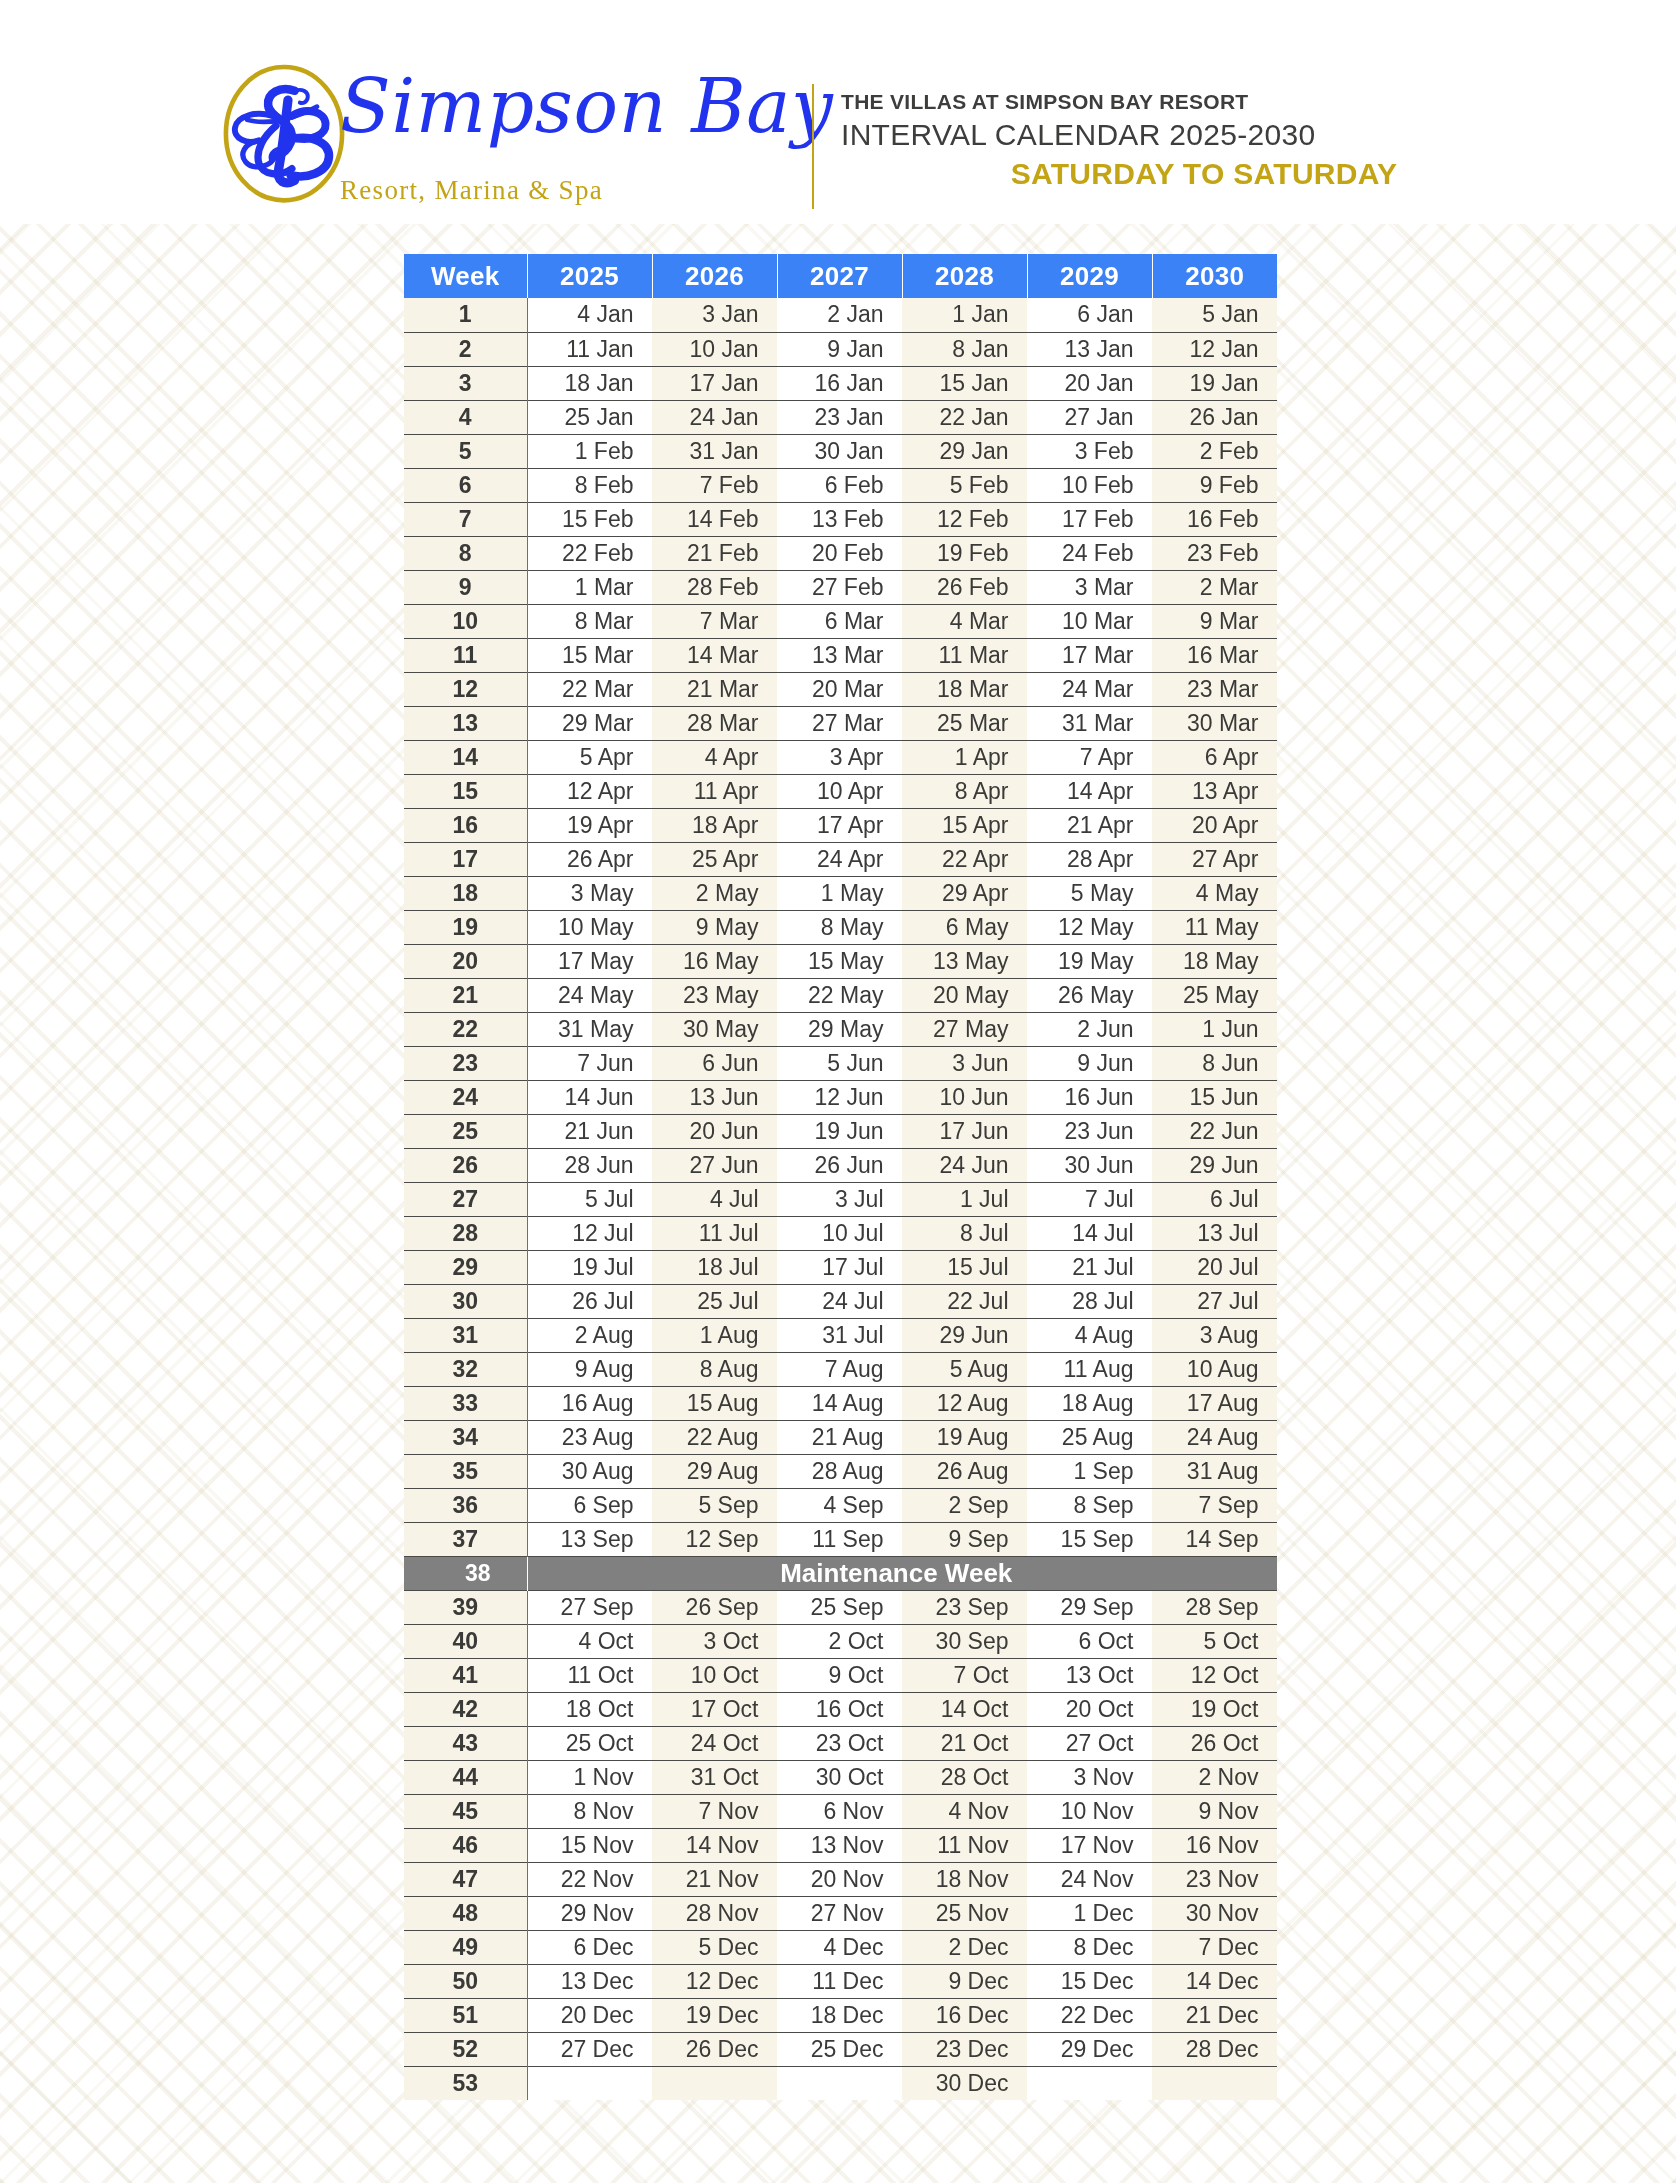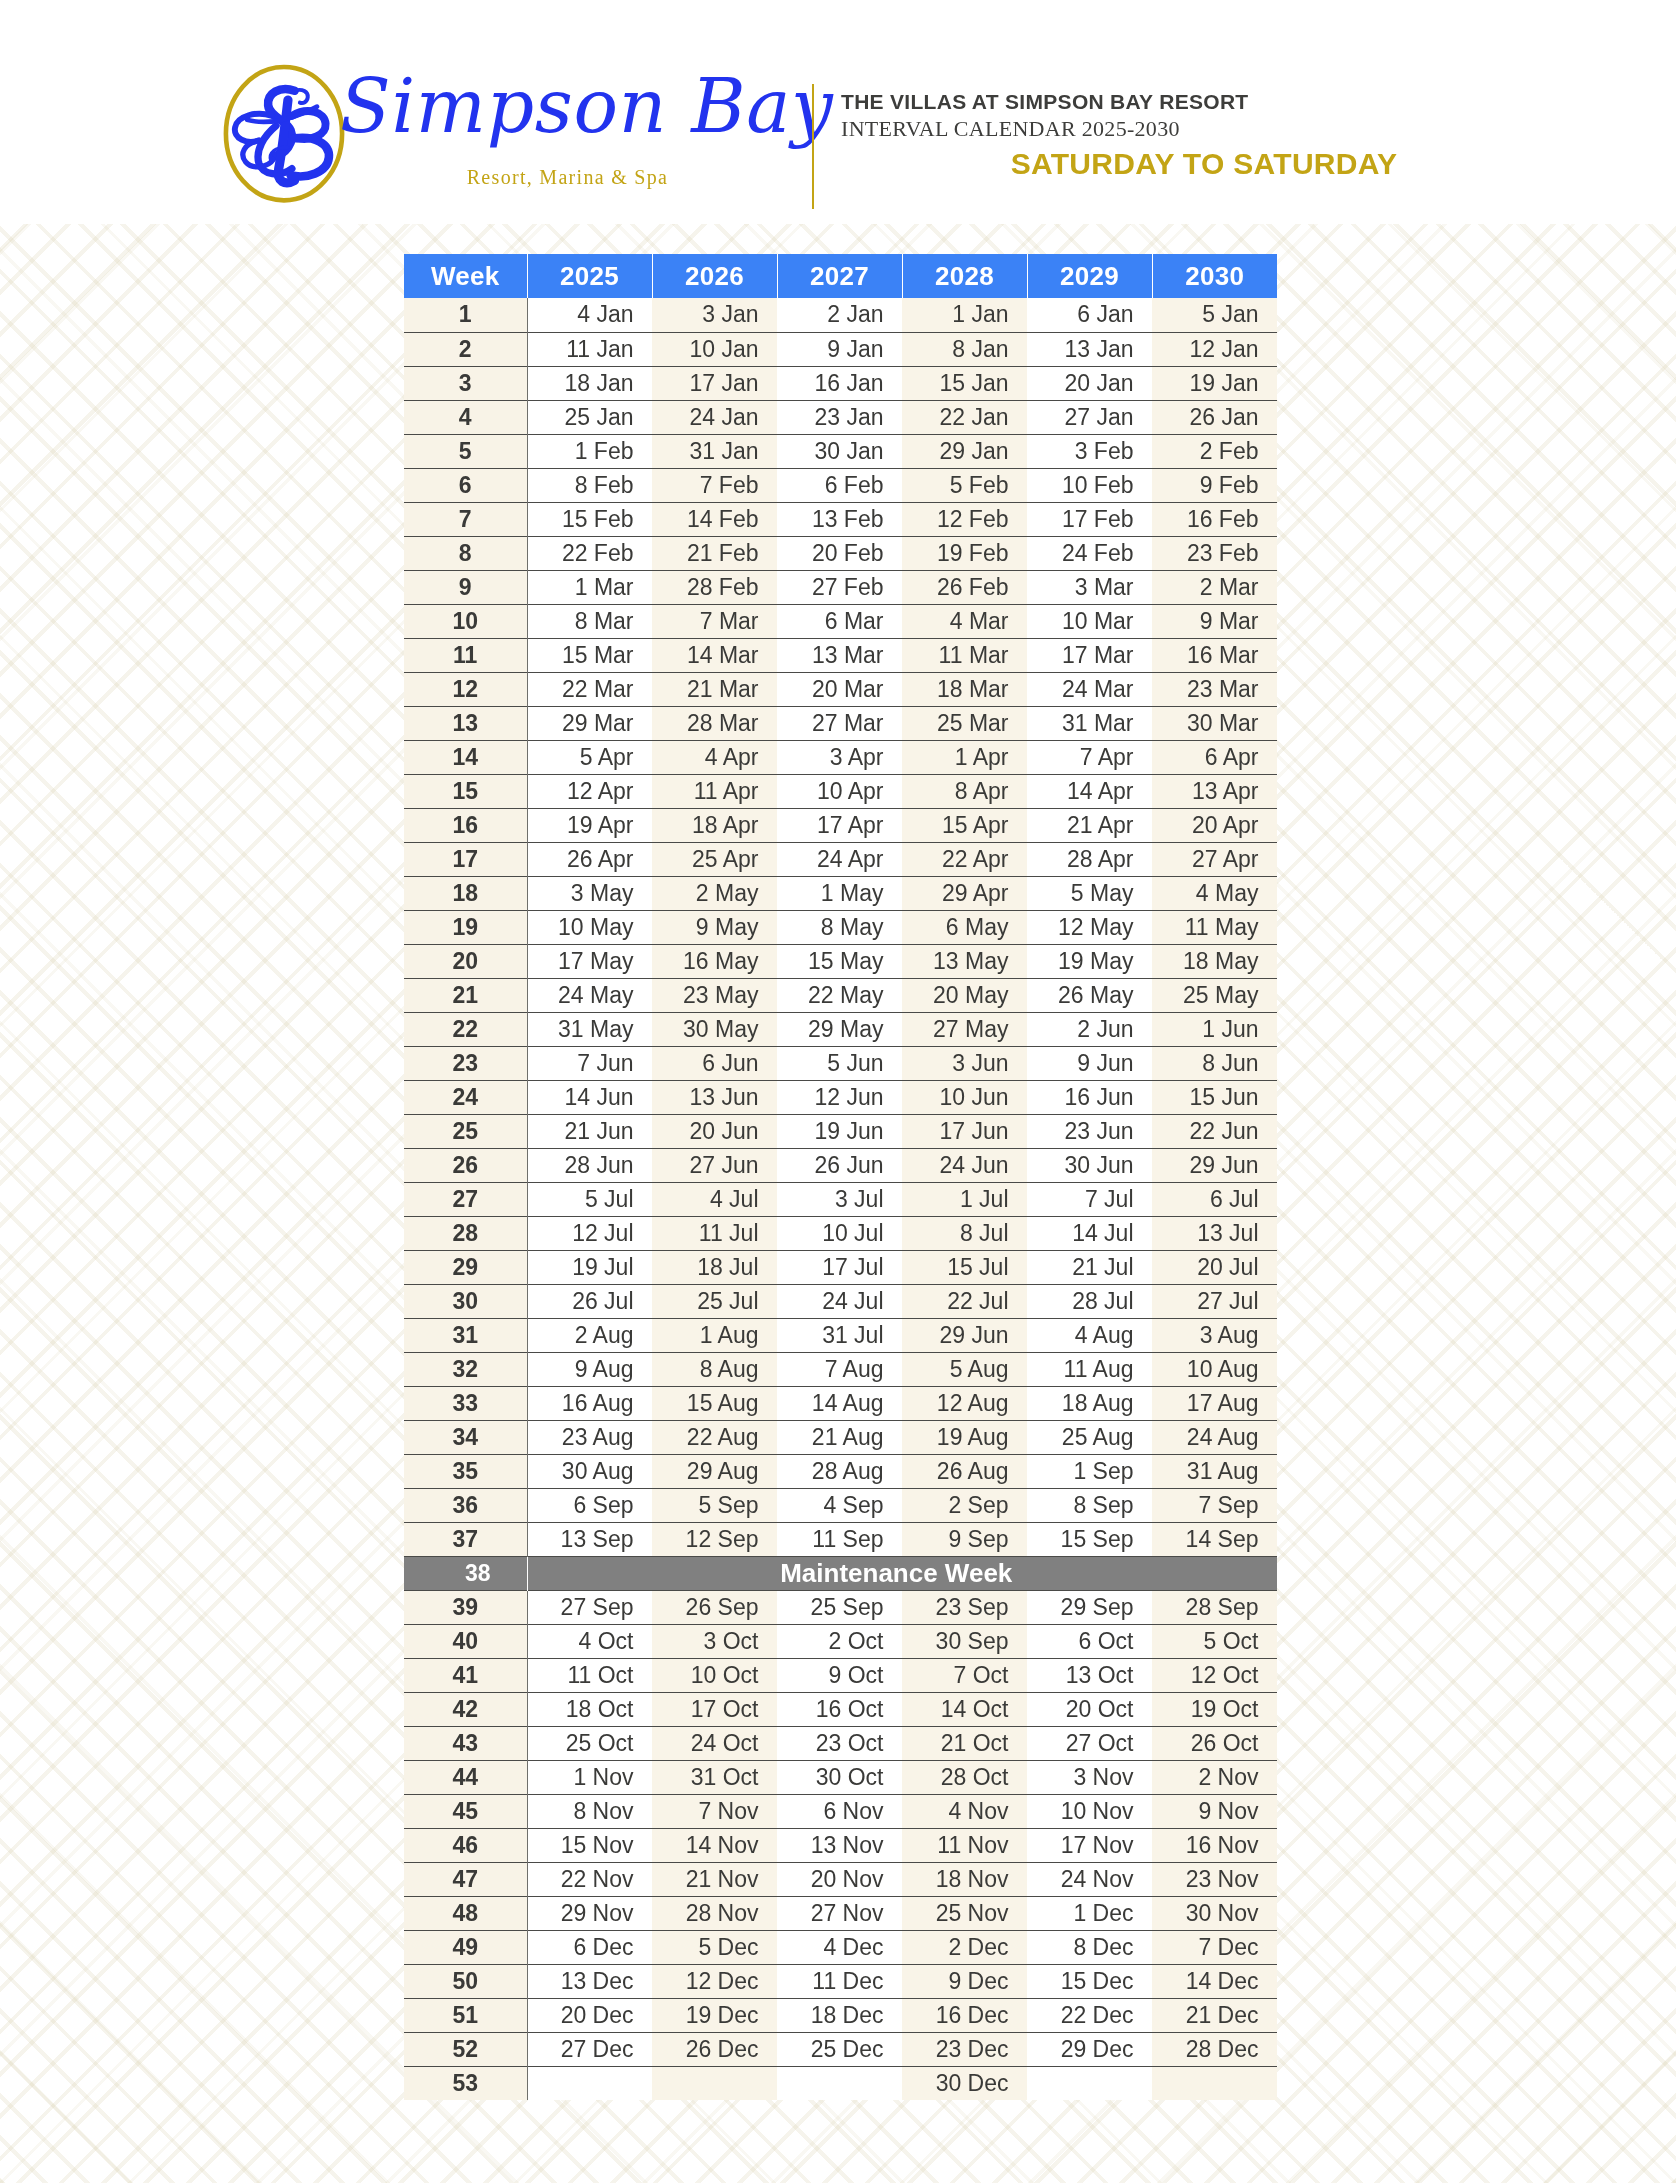--- a/index.html
+++ b/index.html
@@ -75,25 +75,24 @@
     font-style: italic;
     font-size: 74px;
     line-height: 1.05;
     color: #2233ee;
     letter-spacing: 0.7px;
     white-space: nowrap;
   }
 
   #brand-sub {
     position: absolute;
-    left: 122px; top: 103px;
+    left: 122px; top: 112px;
     width: 455px;
-    text-align: center;
     font-family: "Liberation Serif", serif;
-    font-size: 20px;
+    font-size: 27px;
     letter-spacing: 1.3px;
     color: #c3a415;
     white-space: nowrap;
   }
 
   #header-divider {
     position: absolute;
     left: 812px; top: 84px;
     width: 2px; height: 125px;
     background: #c3a415;
@@ -107,27 +106,26 @@
 
   .hdr-line1 {
     font-size: 21px;
     font-weight: bold;
     color: #3d3d3b;
     letter-spacing: 0.3px;
     line-height: 1.25;
     white-space: nowrap;
   }
   .hdr-line2 {
-    font-size: 22px;
+    font-size: 30px;
     font-weight: normal;
     color: #3d3d3b;
     letter-spacing: 0.3px;
     line-height: 1.3;
     white-space: nowrap;
-    font-family: Liberation Serif, serif;
   }
   .hdr-line3 {
     font-size: 30px;
     font-weight: bold;
     color: #c3a415;
     letter-spacing: 0.3px;
     line-height: 1.3;
     white-space: nowrap;
     text-align: center;
   }

